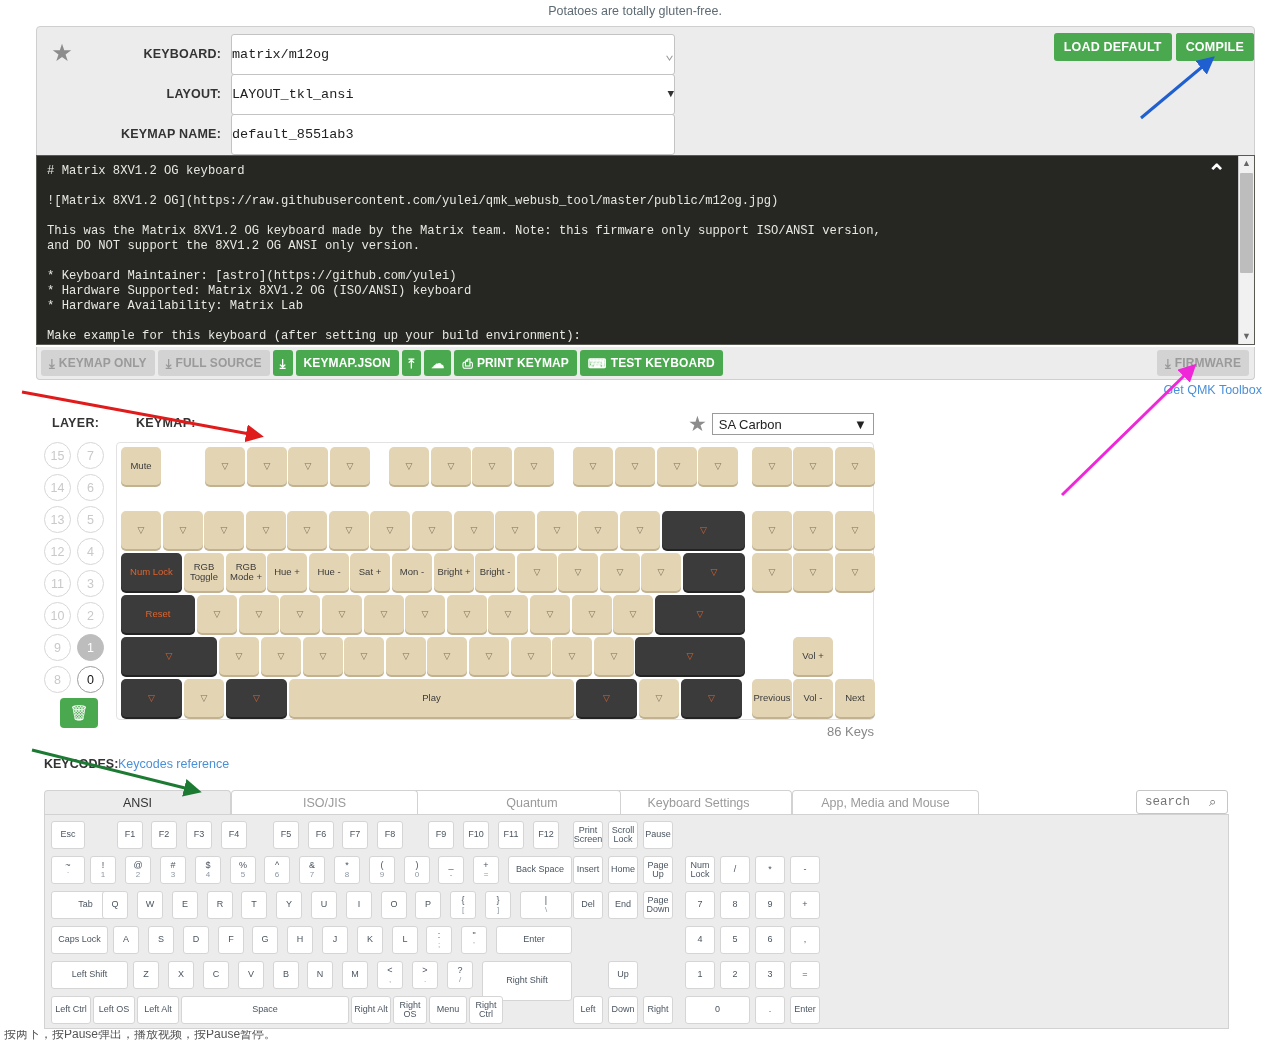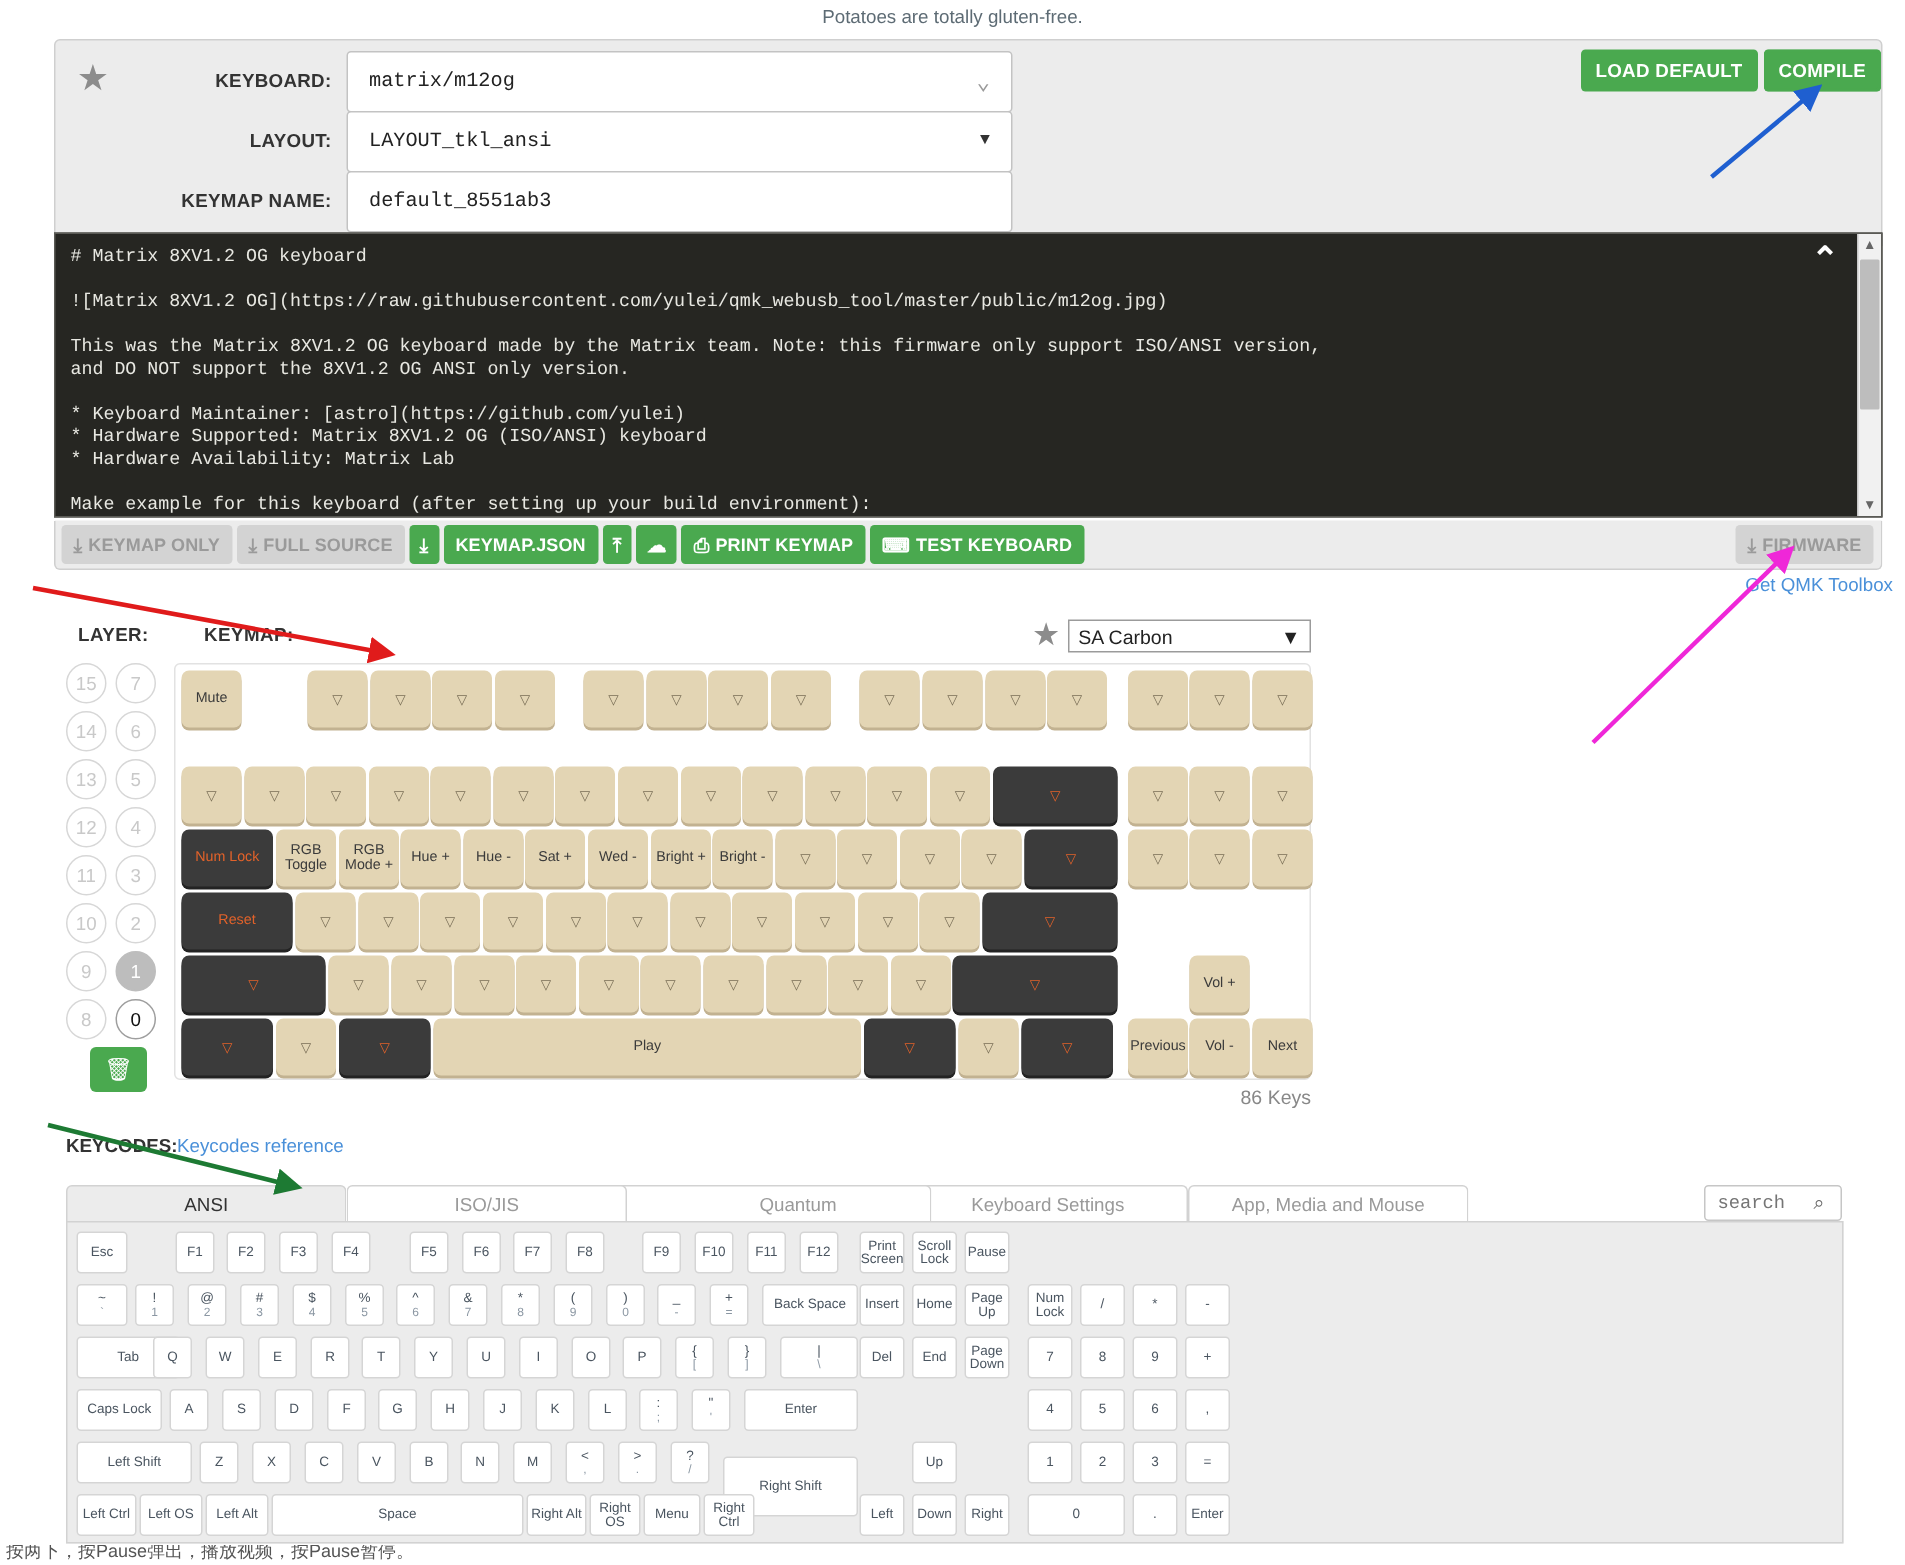--- a/index.html
+++ b/index.html
@@ -35,21 +35,21 @@
     width:26px; height:26px; margin-right:6px; flex:0 0 auto;
     color:#8c8c8c; font-size:24px; line-height:24px; text-align:center;
   }
   .form-label{
     width:150px; text-align:right; padding-right:10px;
     font-weight:bold; font-size:12.5px; color:#333; letter-spacing:.2px;
   }
   .field{
     width:444px; height:41px; background:#fff;
     border:1px solid #c3c3c3; border-radius:3px;
-    display:flex; align-items:center; padding:0 14px;
+    display:flex; align-items:center; padding:0 0;
     font-family:"Liberation Mono", monospace; font-size:13.5px; color:#222;
     position:relative;
   }
   .field .val{ flex:1; overflow:hidden; white-space:nowrap;}
   .chev{ color:#9a9a9a; font-size:15px; }
   .caret-sm{ color:#333; font-size:11px;}
   .topbtns{ position:absolute; right:0; top:6px; display:flex; gap:4px;}
   .gbtn{
     background:#4aa94f; color:#fff; border:none; border-radius:3px;
     font-weight:bold; font-size:12.5px; padding:7px 10px;
@@ -444,21 +444,21 @@
     <div class="kc" style="left: 150px; top: 110px; width: 40px; height: 38px;">
       <span>Hue +</span>
     </div>
     <div class="kc" style="left: 192px; top: 110px; width: 40px; height: 38px;">
       <span>Hue -</span>
     </div>
     <div class="kc" style="left: 233px; top: 110px; width: 40px; height: 38px;">
       <span>Sat +</span>
     </div>
     <div class="kc" style="left: 275px; top: 110px; width: 40px; height: 38px;">
-      <span>Wed -</span>
+      <span>Mon -</span>
     </div>
     <div class="kc" style="left: 317px; top: 110px; width: 40px; height: 38px;">
       <span>Bright +</span>
     </div>
     <div class="kc" style="left: 358px; top: 110px; width: 40px; height: 38px;">
       <span>Bright -</span>
     </div>
     <div class="kc" style="left: 400px; top: 110px; width: 40px; height: 38px;">
       <span class="tri">▽</span>
     </div>
@@ -881,21 +881,21 @@
       <span class="sub">,</span>
     </div>
     <div class="kk" style="left: 367px; top: 146px; width: 26px; height: 28px;">
       <span>&gt;</span>
       <span class="sub">.</span>
     </div>
     <div class="kk" style="left: 402px; top: 146px; width: 26px; height: 28px;">
       <span>?</span>
       <span class="sub">/</span>
     </div>
-    <div class="kk" style="left: 437px; top: 156px; width: 90px; height: 40px;">
+    <div class="kk" style="left: 437px; top: 146px; width: 90px; height: 40px;">
       <span>Right Shift</span>
     </div>
     <div class="kk" style="left: 563px; top: 146px; width: 30px; height: 28px;">
       <span>Up</span>
     </div>
     <div class="kk" style="left: 640px; top: 146px; width: 30px; height: 28px;">
       <span>1</span>
     </div>
     <div class="kk" style="left: 675px; top: 146px; width: 30px; height: 28px;">
       <span>2</span>

